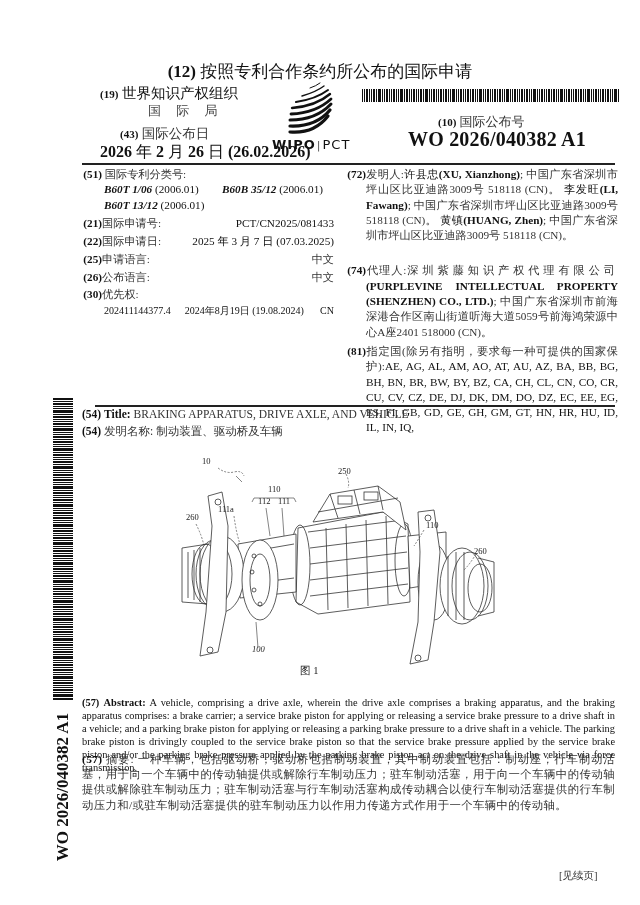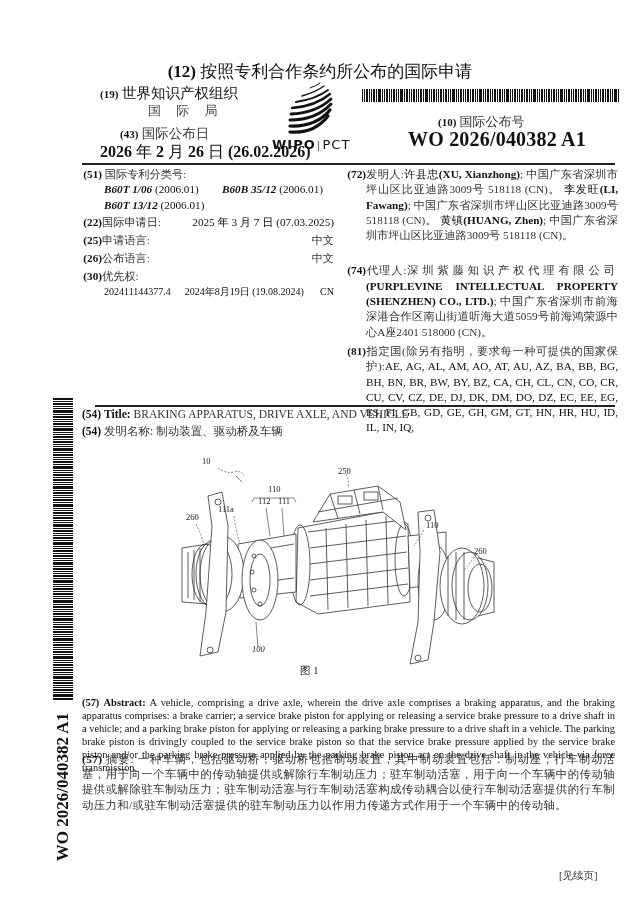--- a/index.html
+++ b/index.html
@@ -239,20 +239,24 @@
     </div>
     <div class="indent" style="display:flex;">
       <span style="width:118px;"><span class="ipc">B60T 1/06</span> <span>(2006.01)</span></span>
       <span><span class="ipc">B60B 35/12</span> <span>(2006.01)</span></span>
     </div>
     <div class="indent">
       <span class="ipc">B60T 13/12</span> <span>(2006.01)</span>
     </div>
   </div>
 
+  <div class="item row" style="margin-top:3px;">
+    <span><span class="code">(21)</span><span class="lab">国际申请号:</span></span>
+    <span>PCT/CN2025/081433</span>
+  </div>
 
   <div class="item row">
     <span><span class="code">(22)</span><span class="lab">国际申请日:</span></span>
     <span>2025 年 3 月 7 日 (07.03.2025)</span>
   </div>
 
   <div class="item row">
     <span><span class="code">(25)</span><span class="lab">申请语言:</span></span>
     <span class="grey">中文</span>
   </div>

